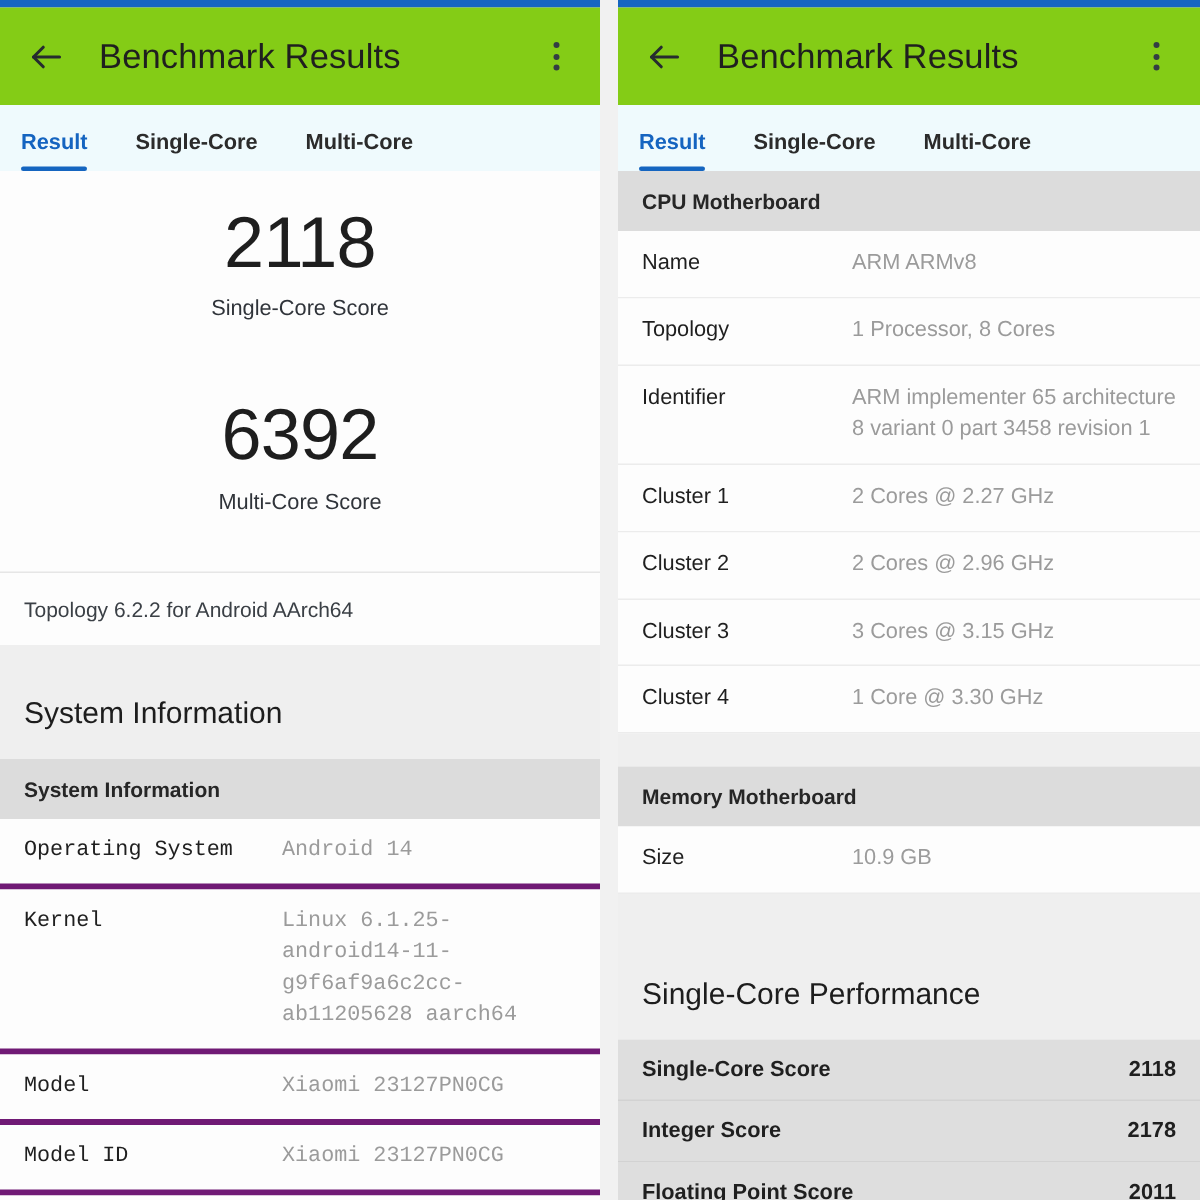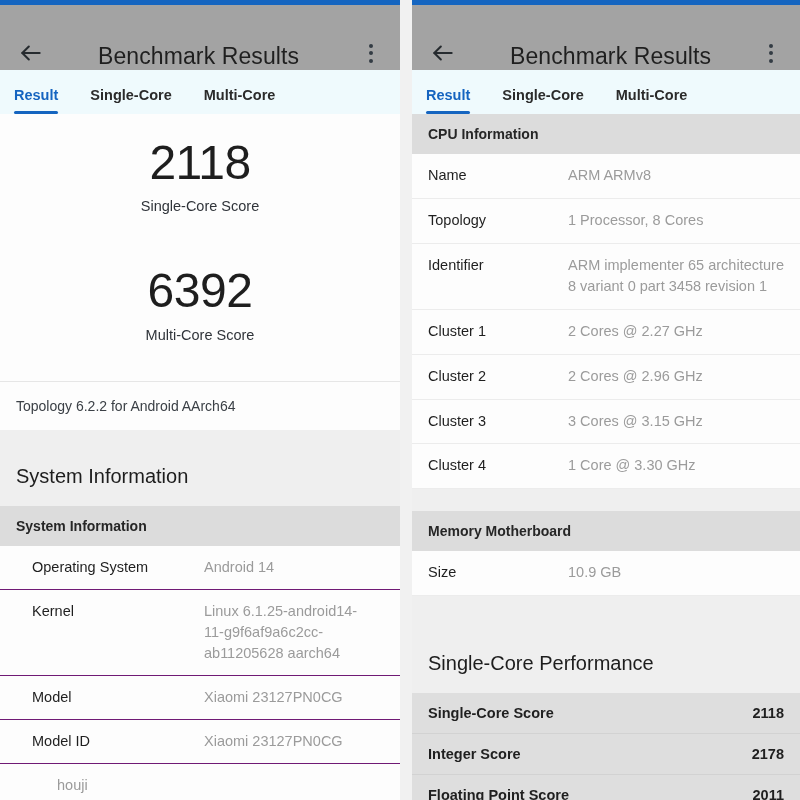--- a/index.html
+++ b/index.html
@@ -12,25 +12,24 @@
   .screen { position: relative; width: 800px; height: 800px; display: flex; background:#e8e8e8; }
 
   .panel { position: relative; width: 400px; height: 800px; overflow: hidden; background: #f1f1f1; }
   .panel-inner { position:absolute; top:0; left:0; width:400px; height:800px; }
 
   
   .status-strip { height: 5px; background: #1565c0; width: 100%; }
 
   
   .appbar {
-    background: #a3a3a3;
+    background: #84cc16;
     height: 65px;
-    display: flex; align-items: flex-end;
+    display: flex; align-items: center;
     padding: 0 14px;
-    gap: 32px;
   }
   .back-icon { width: 34px; height: 34px; flex: 0 0 34px; display:flex; align-items:center; justify-content:center; }
   .back-icon svg { display:block; }
   .appbar-title {
     flex: 1;
     font-size: 23px;
     color: #1f1f1f;
     margin-left: 18px;
     letter-spacing: 0.1px;
     white-space: nowrap;
@@ -88,24 +87,25 @@
 
   
   .tbl { width: 100%; background: #fdfdfd; }
   .tbl-head {
     background: #dcdcdc;
     font-size: 14px; font-weight: bold; color: #262626;
     padding: 12px 16px;
   }
   .row {
     display: flex; align-items: flex-start;
-    padding: 11px 32px;
-    border-bottom: 1px solid #701a75;
+    padding: 11px 16px;
+    border-bottom: 4px solid #701a75;
     background: #fdfdfd;
     min-height: 37px;
+    font-family: Liberation Mono, monospace;
   }
   .row .k { flex: 0 0 147px; font-size: 14.5px; color: #1f1f1f; line-height: 1.45; }
   .row .v { flex: 1; font-size: 14.5px; color: #9b9b9b; line-height: 1.45; margin-left: 25px; }
 
   
   .rrow { display: flex; align-items: flex-start; padding: 11px 16px; border-bottom: 1px solid #ececec; background:#fdfdfd; }
   .rrow .k { flex: 0 0 140px; font-size: 14.5px; color: #1f1f1f; line-height: 1.5; }
   .rrow .v { flex: 1; font-size: 14.5px; color: #9b9b9b; line-height: 1.5; }
 
   
@@ -220,21 +220,21 @@
 
       <div class="tabbar">
         <div class="tab active">Result</div>
         <div class="tab">Single-Core</div>
         <div class="tab">Multi-Core</div>
       </div>
 
       <div class="body-scroll">
 
         <div class="tbl">
-          <div class="tbl-head">CPU Information</div>
+          <div class="tbl-head">CPU Motherboard</div>
           <div class="rrow">
             <div class="k">Name</div>
             <div class="v">ARM ARMv8</div>
           </div>
           <div class="rrow">
             <div class="k">Topology</div>
             <div class="v">1 Processor, 8 Cores</div>
           </div>
           <div class="rrow">
             <div class="k">Identifier</div>

